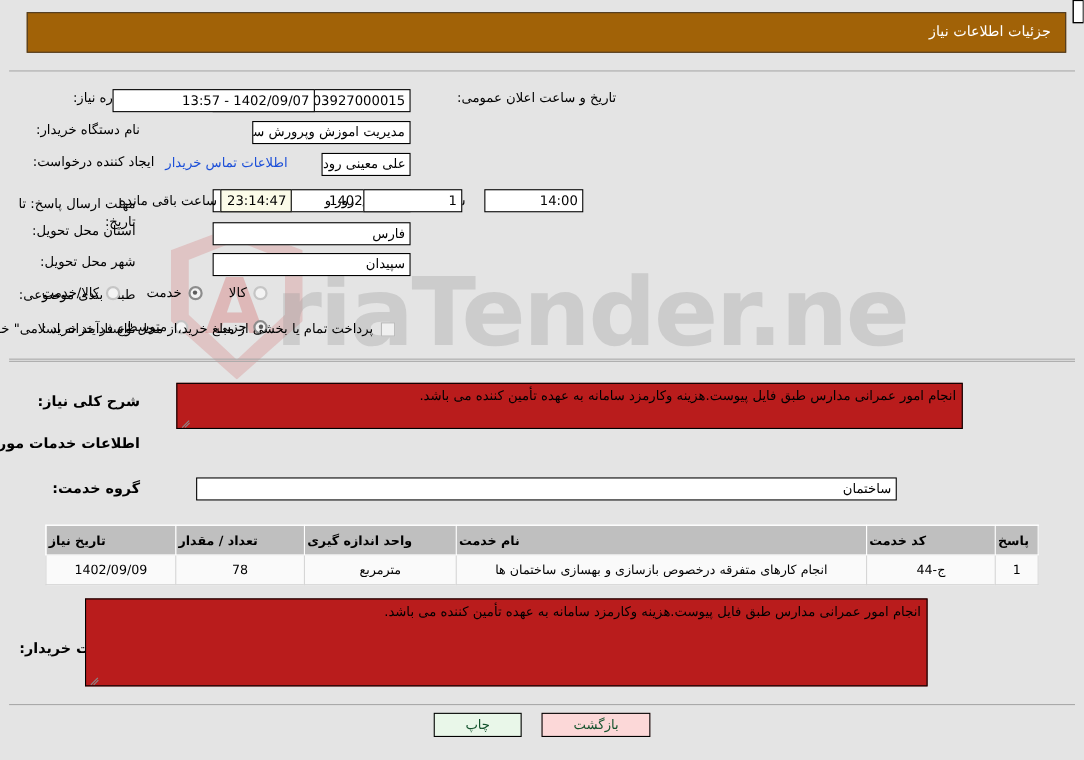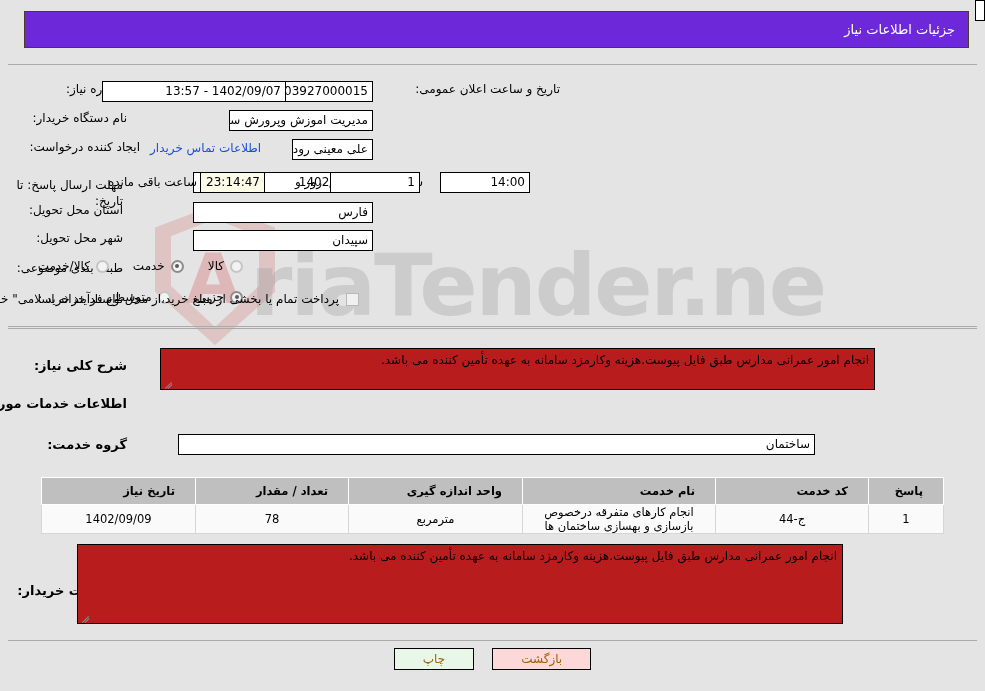--- a/index.html
+++ b/index.html
@@ -81,21 +81,21 @@
     direction: ltr;
   }
 
   
   .titlebar {
     position: absolute;
     left: 24px;
     top: 11px;
     width: 945px;
     height: 37px;
-    background: #6d28d9;
+    background: #a16207;
     border: 1px solid #4d3b24;
     box-sizing: border-box;
     z-index: 3;
   }
   .titlebar-text {
     position: absolute;
     right: 13px;
     top: 10px;
     color: #ffffff;
     font-size: 13px;
@@ -206,22 +206,22 @@
     font-size: 11.5px;
     z-index: 2;
     background: #fafafa;
   }
   .tbl th {
     background: #bfbfbf;
     border: 1px solid #ffffff;
     color: #000;
     font-weight: bold;
     height: 26px;
-    padding: 0 20px;
-    text-align: right;
+    padding: 0 2px;
+    text-align: left;
     font-size: 11.5px;
   }
   .tbl td {
     background: #fafafa;
     border: 1px solid #d6d6d6;
     height: 26px;
     padding: 0 4px;
     text-align: center;
     color: #000;
   }
@@ -239,21 +239,21 @@
   .btn {
     box-sizing: border-box;
     border: 1px solid #000;
     height: 22px;
     min-width: 68px;
     line-height: 20px;
     text-align: center;
     font-size: 12px;
     padding: 0 28px;
     cursor: pointer;
-    color: #a16207;
+    color: #14532d;
   }
   .btn-print  { background: #e9f7e9; }
   .btn-back   { background: #fcd8d8; }
 </style>
 </head>
 <body>
 
 <div class="watermark">
   <div class="wm-inner">
     <div class="wm-shield">

